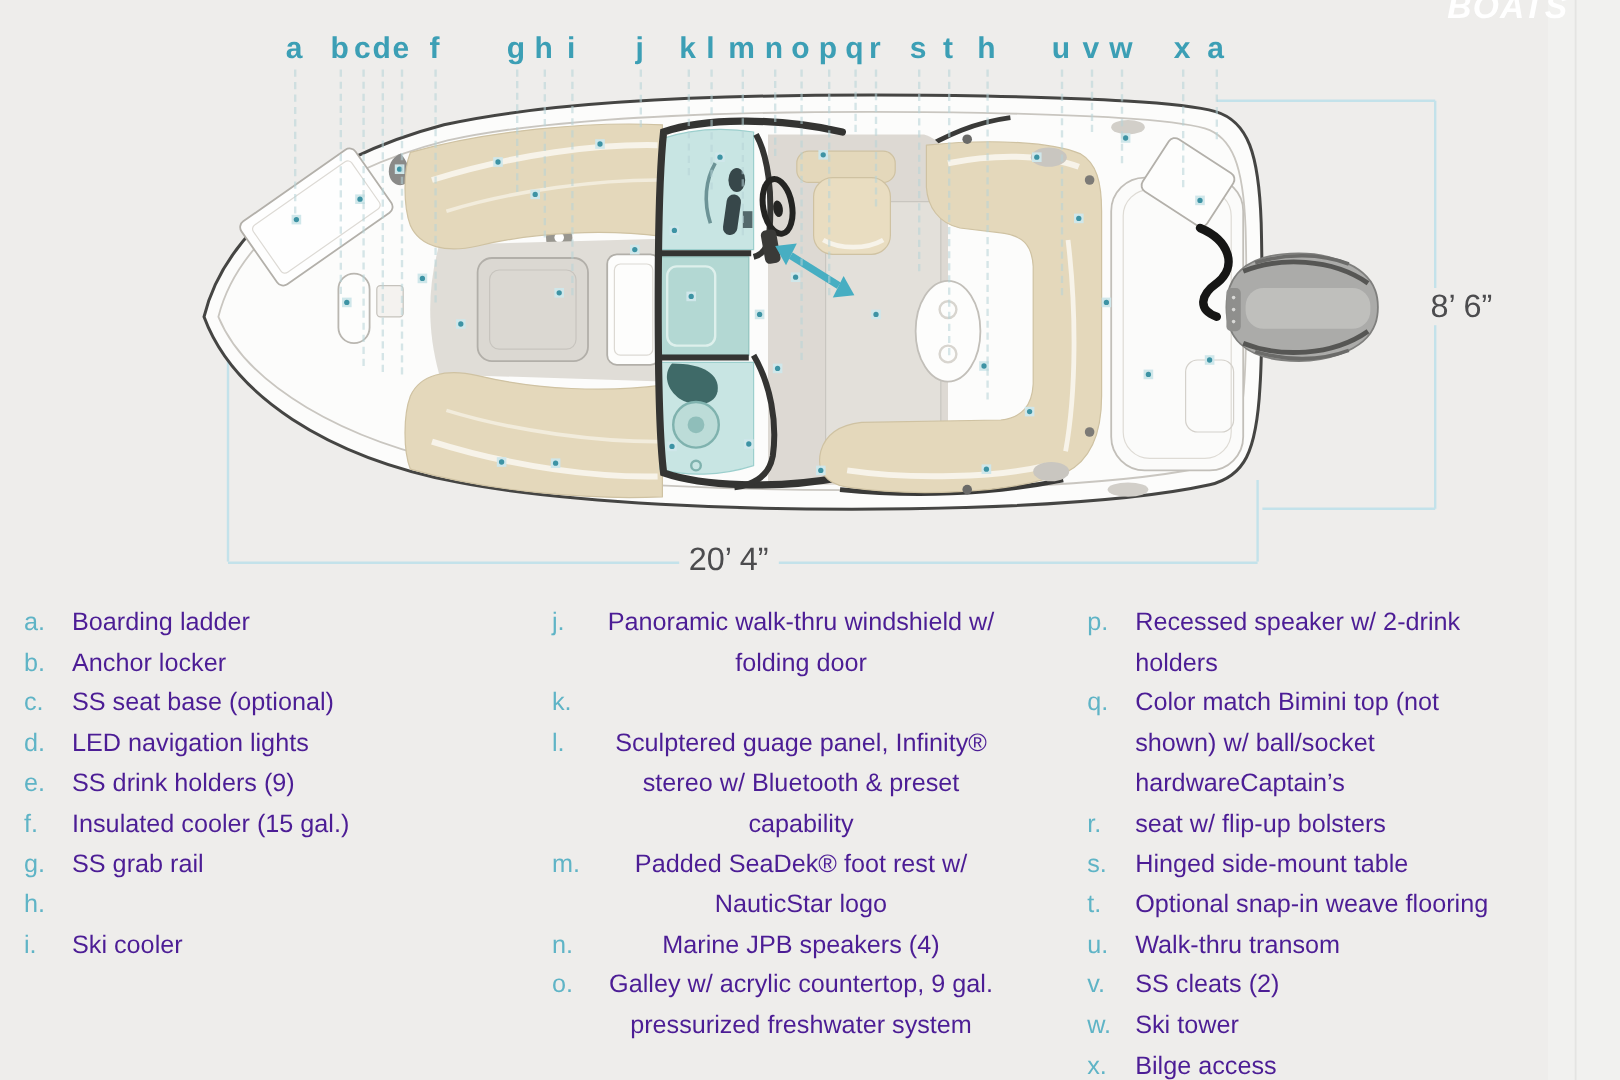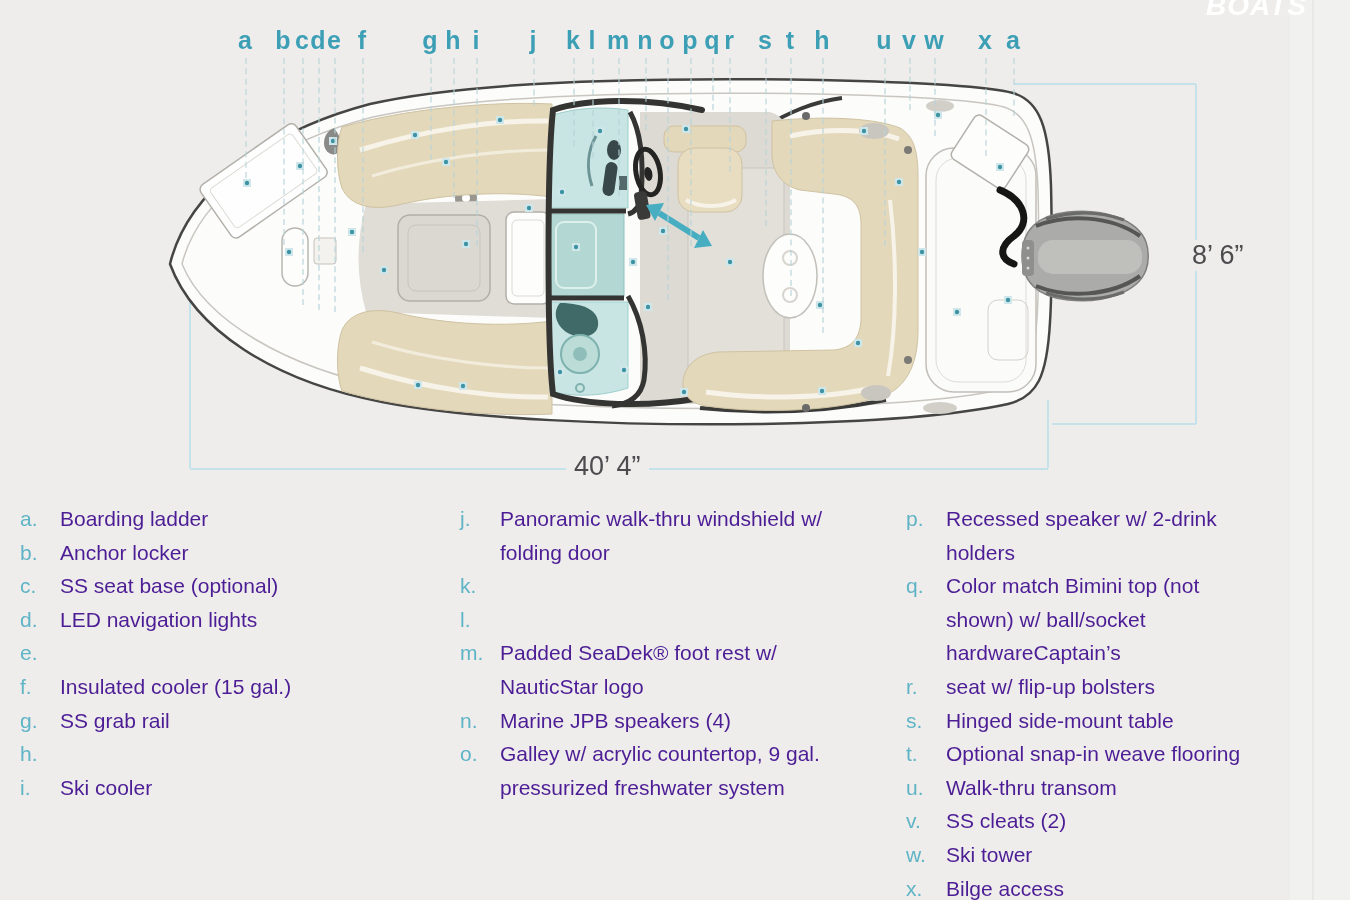--- a/index.html
+++ b/index.html
@@ -13,21 +13,21 @@
   .leader{position:absolute;top:58px;width:0;border-left:2px dashed #b7d4d8;opacity:.55;}
   .dim{position:absolute;color:#4c4c4e;font-size:27px;background:#eeedeb;
        padding:0 8px;white-space:nowrap;}
   .dim-length{left:566px;top:451px;}
   .dim-beam{left:1152px;top:240px;margin-left:32px;}
   .col{position:absolute;top:502px;}
   .c0{left:20px;}  .c1{left:460px;}  .c2{left:906px;}
   .entry{display:flex;align-items:flex-start;}
   .lt{flex:none;width:40px;color:#5fb4c6;font-size:21px;line-height:33.6px;}
   .tx{font-size:21px;line-height:33.6px;color:#4c1d95;}
-  .c0 .tx{width:330px;} .c1 .tx{width:335px;} .c2 .tx{width:322px;}
+  .c0 .tx{width:330px;} .c1 .tx{width:335px;text-align:center;} .c2 .tx{width:322px;}
 </style>
 </head>
 <body>
 
 <div class="stage">
 
   <svg width="1350" height="900" viewBox="0 0 1350 900">
 
     <rect x="1290" y="0" width="60" height="900" fill="#f1f1ef"></rect>
     <line x1="1313" y1="0" x2="1313" y2="900" stroke="#e4e4e2" stroke-width="1.5"></line>
@@ -305,21 +305,21 @@
       <span class="letter" style="left: 909px;">v</span>
       <div class="leader" style="left: 909px; height: 52px;"></div>
       <span class="letter" style="left: 934px;">w</span>
       <div class="leader" style="left: 934px; height: 78px;"></div>
       <span class="letter" style="left: 985px;">x</span>
       <div class="leader" style="left: 985px; height: 98px;"></div>
       <span class="letter" style="left: 1013px;">a</span>
       <div class="leader" style="left: 1013px; height: 58px;"></div>
     </div>
 
-  <div class="dim dim-length">40’ 4”</div>
+  <div class="dim dim-length">20’ 4”</div>
   <div class="dim dim-beam">8’ 6”</div>
 
   <div id="legend">
       <div class="col c0">
         <div class="entry">
           <span class="lt">a.</span>
           <span class="tx">Boarding ladder</span>
         </div>
         <div class="entry">
           <span class="lt">b.</span>
@@ -328,20 +328,21 @@
         <div class="entry">
           <span class="lt">c.</span>
           <span class="tx">SS seat base (optional)</span>
         </div>
         <div class="entry">
           <span class="lt">d.</span>
           <span class="tx">LED navigation lights</span>
         </div>
         <div class="entry">
           <span class="lt">e.</span>
+          <span class="tx">SS drink holders (9)</span>
         </div>
         <div class="entry">
           <span class="lt">f.</span>
           <span class="tx">Insulated cooler (15 gal.)</span>
         </div>
         <div class="entry">
           <span class="lt">g.</span>
           <span class="tx">SS grab rail</span>
         </div>
         <div class="entry">
@@ -355,20 +356,21 @@
       <div class="col c1">
         <div class="entry">
           <span class="lt">j.</span>
           <span class="tx">Panoramic walk-thru windshield w/ folding door</span>
         </div>
         <div class="entry">
           <span class="lt">k.</span>
         </div>
         <div class="entry">
           <span class="lt">l.</span>
+          <span class="tx">Sculptered guage panel, Infinity® stereo w/ Bluetooth &amp; preset capability</span>
         </div>
         <div class="entry">
           <span class="lt">m.</span>
           <span class="tx">Padded SeaDek® foot rest w/ NauticStar logo</span>
         </div>
         <div class="entry">
           <span class="lt">n.</span>
           <span class="tx">Marine JPB speakers (4)</span>
         </div>
         <div class="entry">

